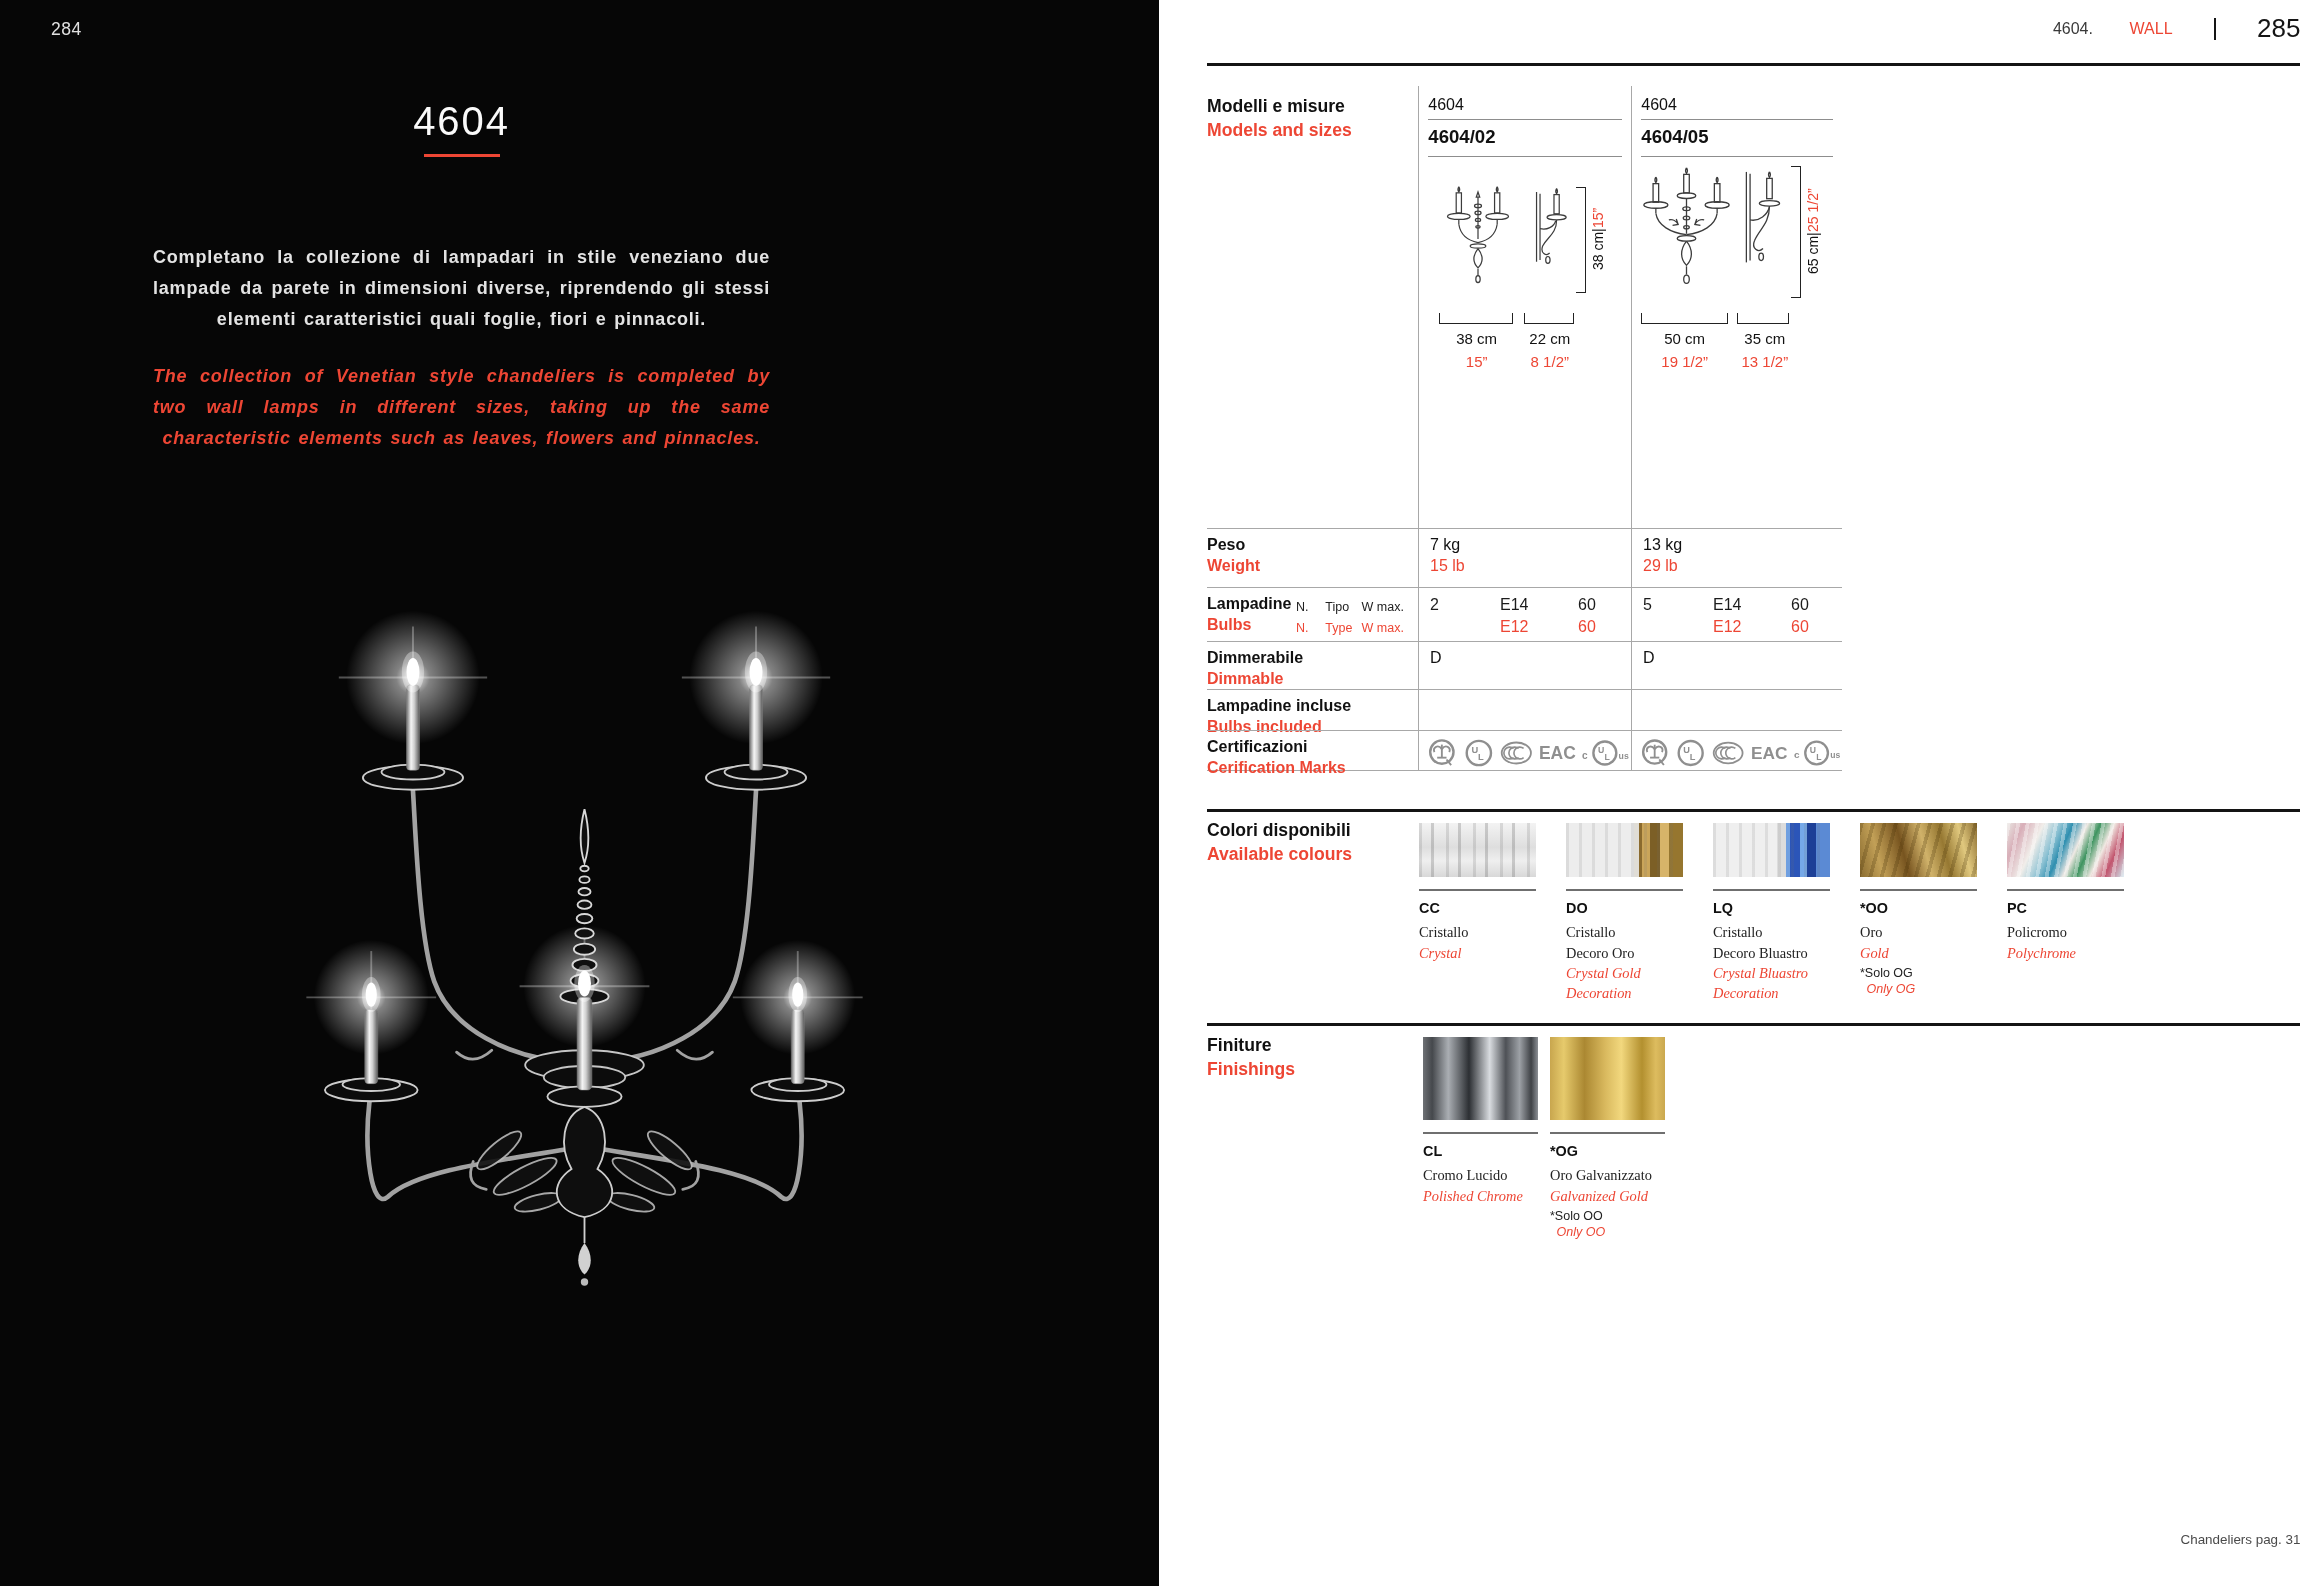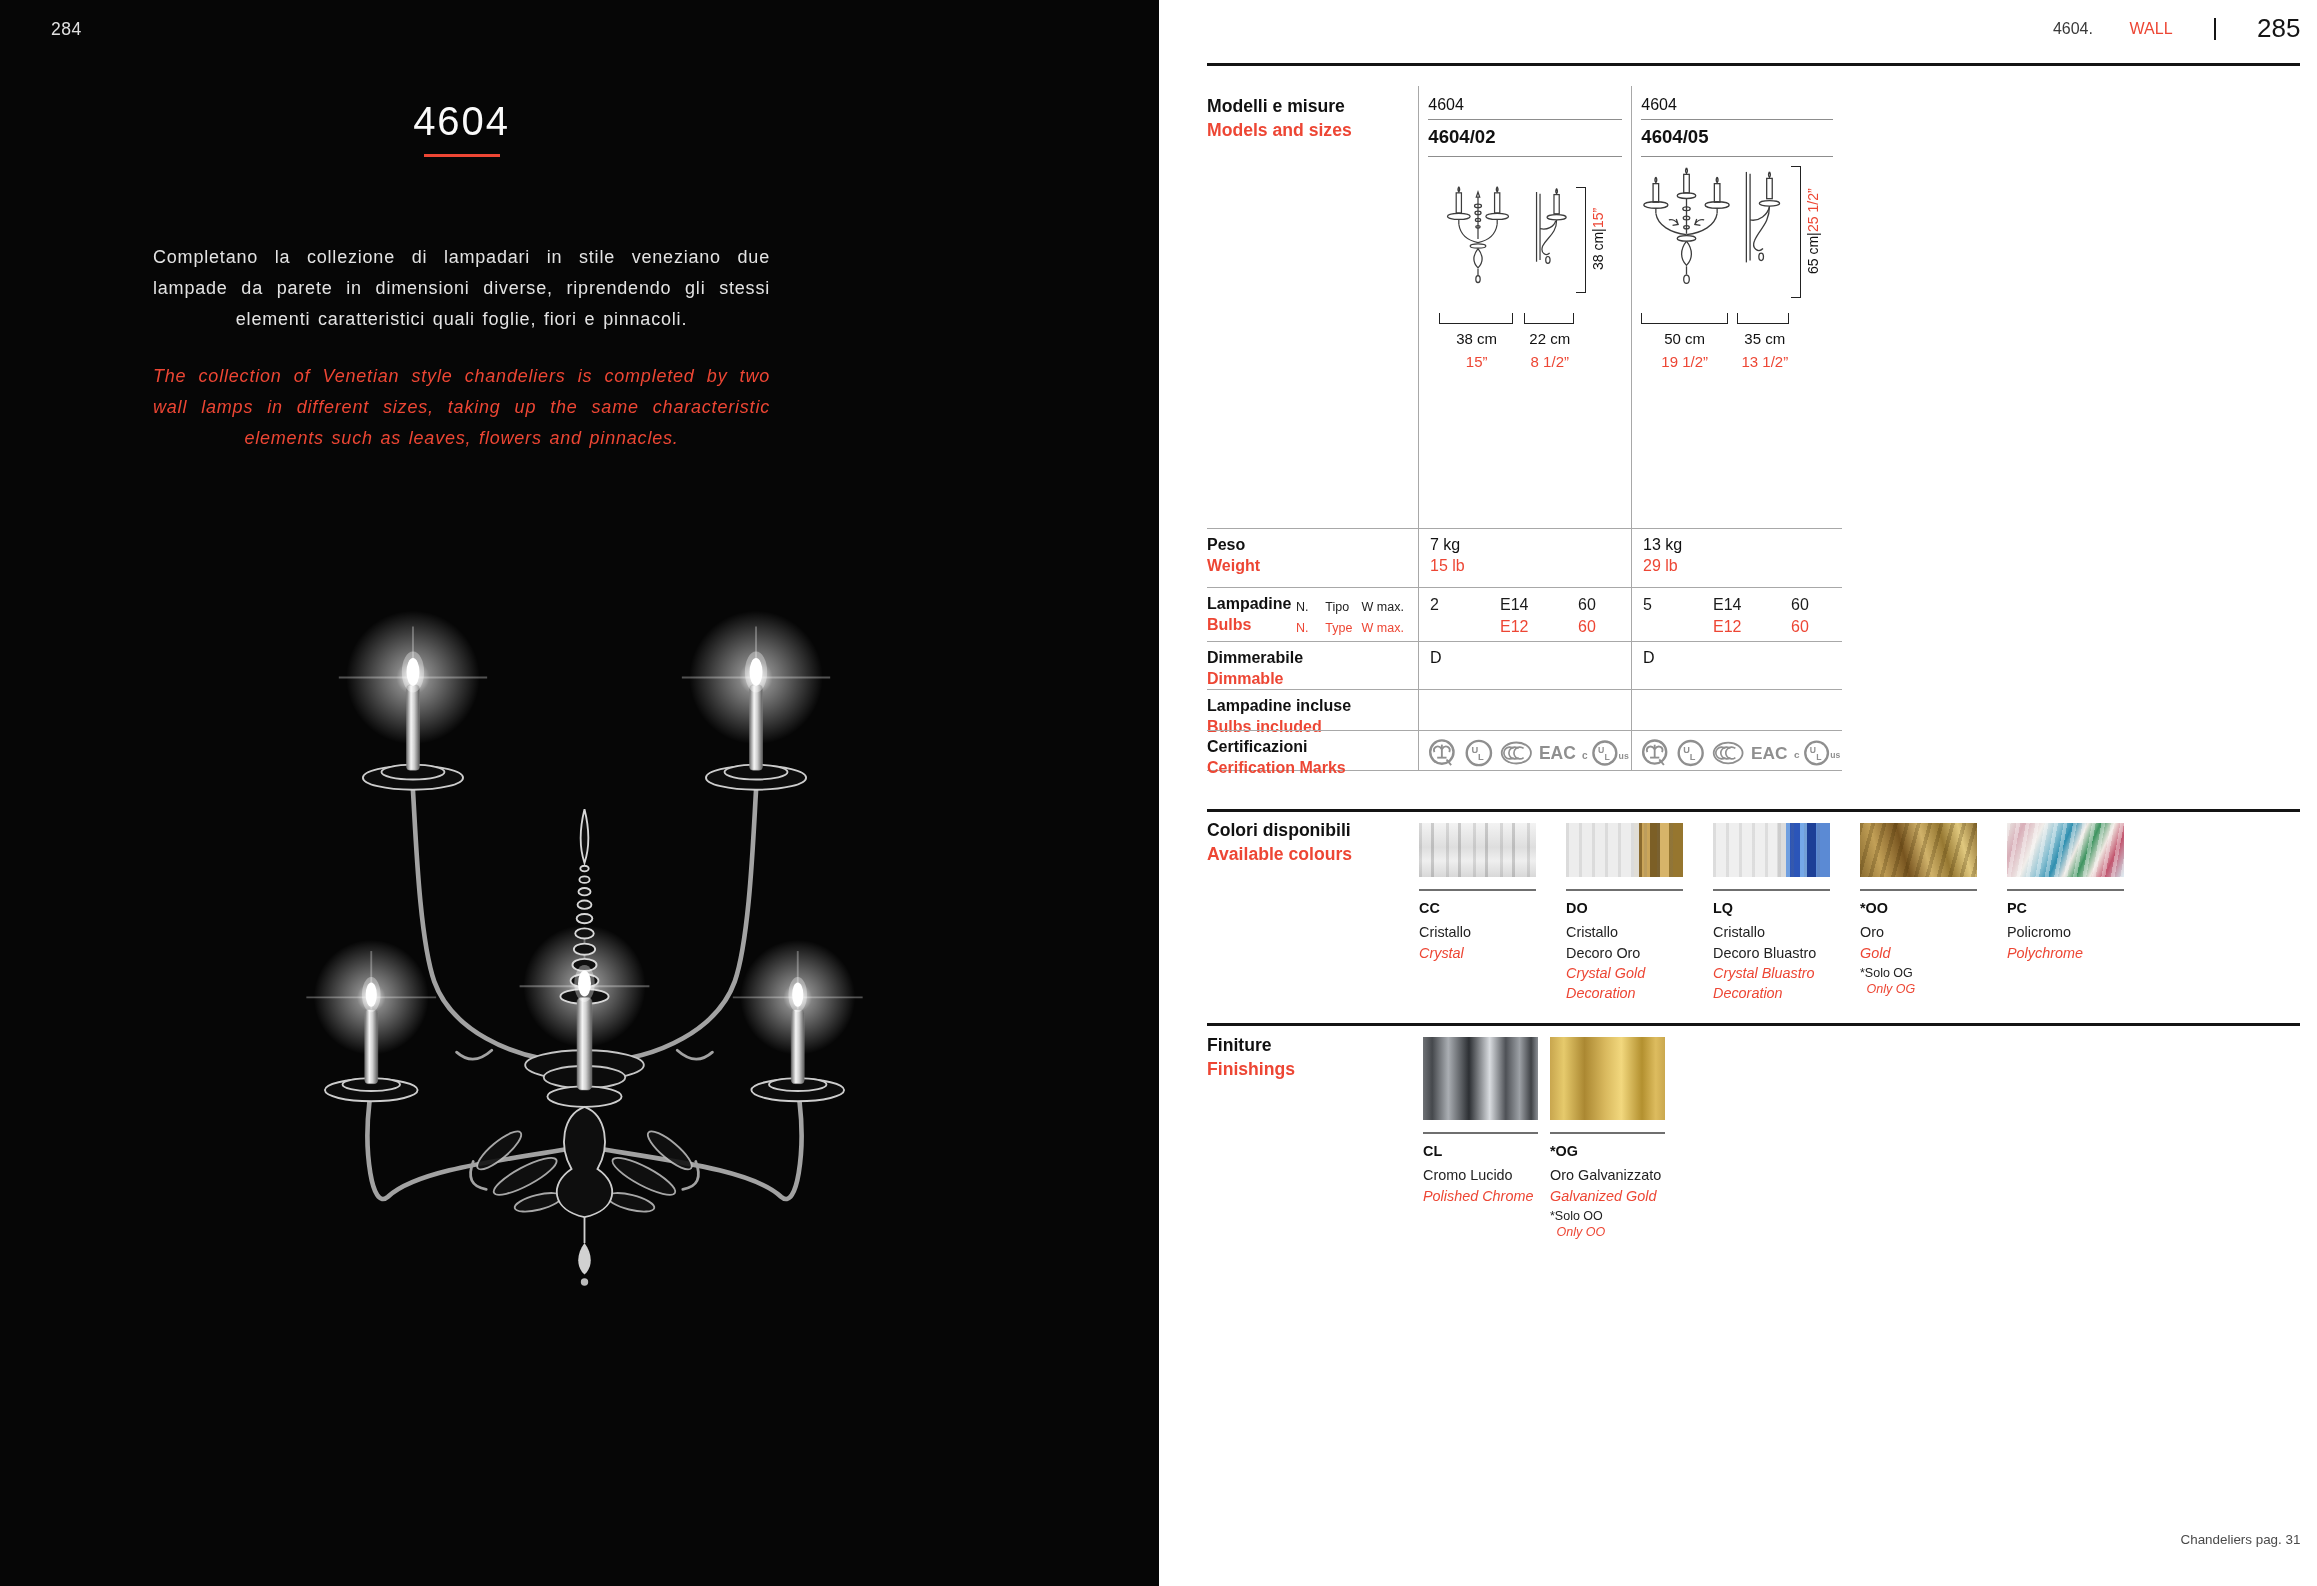--- a/index.html
+++ b/index.html
@@ -8,21 +8,21 @@
     width:2318px;height:1586px;position:relative;background:#ffffff;
     font-family:"Liberation Sans", sans-serif;color:#1c1c1c;overflow:hidden;
   }
   
   .left-page{position:absolute;left:0;top:0;width:1159px;height:1586px;background:#060606;}
   .lp-num{position:absolute;left:51px;top:18.6px;font-size:17.6px;color:#e0e0e0;letter-spacing:0.5px;}
   .lp-title{position:absolute;left:153px;top:72px;width:617px;text-align:center;
     font-size:40px;color:#fafafa;letter-spacing:1.9px;font-weight:400;}
   .lp-rule{position:absolute;left:424px;top:154px;width:76px;height:2.8px;background:var(--accent);}
   .lp-par{position:absolute;left:153px;width:617px;font-size:18px;line-height:31px;
-    letter-spacing:0.8px;word-spacing:1.9px;text-align:justify;text-align-last:center;}
+    letter-spacing:0.8px;word-spacing:1.9px;text-align:justify;text-align-last:center;font-weight:bold;}
   .lp-it{top:224px;color:#e3e3e3;}
   .lp-en{top:343px;color:var(--accent);font-style:italic;}
   .lp-photo{position:absolute;left:260px;top:594px;}
   
   .right-page{position:absolute;left:1159px;top:0;width:1159px;height:1586px;background:#fff;}
   .rp-header{position:absolute;top:13px;right:17.6px;display:flex;align-items:center;gap:32px;}
   .rph-family{font-size:16px;color:#3a3a3a;}
   .rph-cat{font-size:16px;color:var(--accent);margin-left:4.6px;}
   .rph-bar{width:1.9px;height:22px;background:#151515;margin:0 9.3px;}
   .rph-page{font-size:26px;color:#151515;}
@@ -74,21 +74,21 @@
   .cert-icons{display:flex;align-items:center;gap:4.6px;padding:5.6px 0 0 7.4px;}
   
   .colours-head{position:absolute;left:48px;top:820px;}
   .fin-head{position:absolute;left:48px;top:1035px;}
   .swatch-row{position:absolute;left:260px;top:823px;display:flex;gap:30px;}
   .finish-row{position:absolute;left:264px;top:1037px;display:flex;gap:12px;}
   .sw{width:117px;} .fin{width:115px;}
   .sw-img{height:54px;} .fin-img{height:83px;}
   .sw-line{height:1.9px;background:#6f6f6f;margin-top:12px;}
   .sw-code{font-size:14.4px;font-weight:bold;color:#111;margin-top:9px;}
-  .sw-name{font-size:14.4px;color:#222;margin-top:2.8px;line-height:17.6px;}
+  .sw-name{font-size:14.4px;color:#222;margin-top:2.8px;line-height:17.6px;font-family:Liberation Serif, serif;}
   .sw-name.first{margin-top:8.3px;}
   .sw-en{color:var(--accent);font-style:italic;}
   .sw-note{font-size:12.5px;color:#222;margin-top:3.7px;}
   .sw-note-en{font-size:12.5px;color:var(--accent);font-style:italic;margin-top:1.9px;margin-left:6.5px;}
   .rp-footer{position:absolute;right:17.6px;top:1532px;font-size:13.4px;color:#4a4a4a;}
   
   [data-swatch="crystal"]{background:
     repeating-linear-gradient(90deg, rgba(110,110,110,.20) 0 2.8px, rgba(255,255,255,0) 2.8px 12px, rgba(90,90,90,.26) 12px 15px, rgba(255,255,255,0) 15px 27px),
     linear-gradient(180deg,#f3f3f3 0%,#dedede 45%,#efefef 70%,#d8d8d8 100%);}
   [data-swatch="crystal-gold"]{background:

